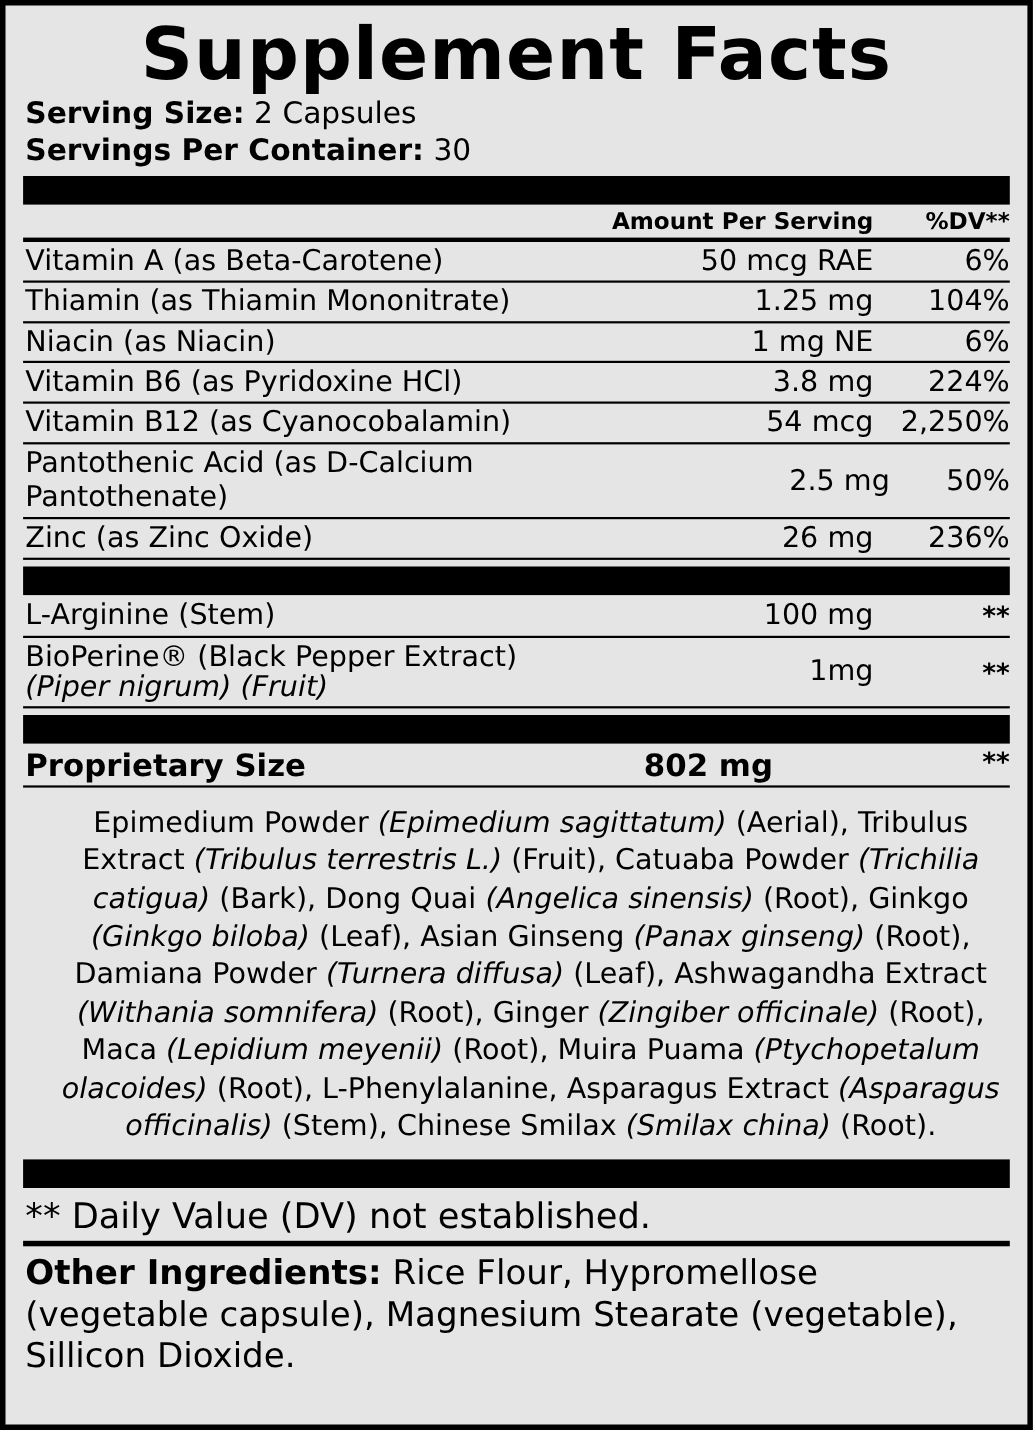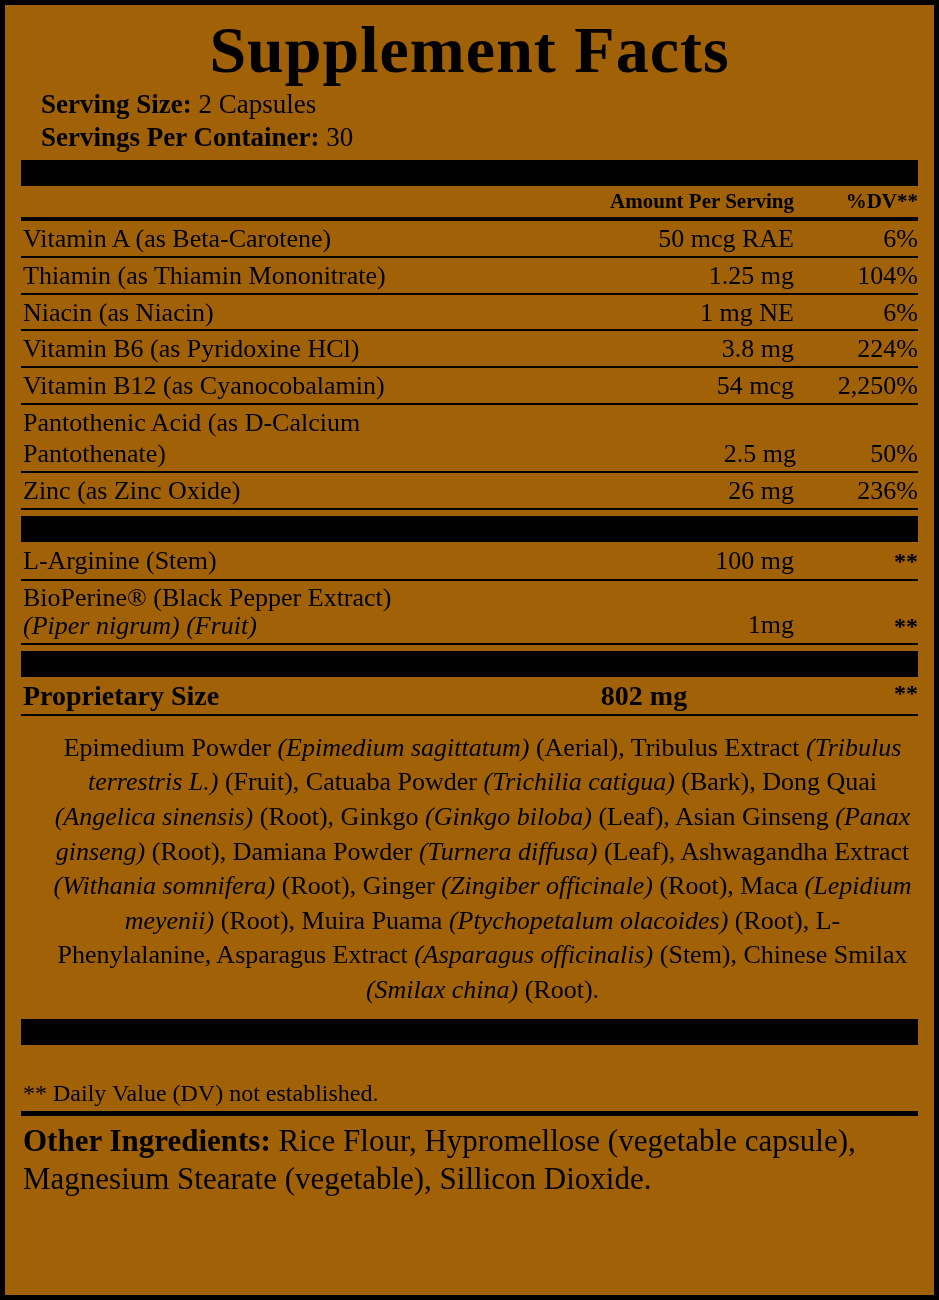--- a/index.html
+++ b/index.html
@@ -9,39 +9,38 @@
   }
   body {
     font-family: "DejaVu Sans", sans-serif;
     color: #000000;
   }
   .panel {
     width: 939px;
     height: 1300px;
     box-sizing: border-box;
     border: 5px solid #000;
-    background: #a16207;
+    background: #e5e5e5;
     padding: 8px 16px 0 16px;
     position: relative;
     overflow: hidden;
-    font-family: Liberation Serif, serif;
   }
   .title {
     font-size: 66px;
     font-weight: bold;
     text-align: center;
     letter-spacing: 1px;
     line-height: 1.05;
     margin: 2px 0 4px 0;
     white-space: nowrap;
   }
   .serving-line {
     font-size: 27px;
     line-height: 1.22;
-    margin-left: 20px;
+    margin-left: 2px;
   }
   .serving-line b {
     font-weight: bold;
   }
   .bar-thick {
     background: #000;
     height: 26px;
     margin-top: 6px;
   }
   .hdr-row {
@@ -57,21 +56,21 @@
     width: 300px;
     text-align: right;
     padding-right: 6px;
   }
   .hdr-dv {
     width: 118px;
     text-align: right;
   }
   .nut-row {
     display: flex;
-    align-items: flex-end;
+    align-items: center;
     font-size: 26px;
     border-bottom: 2px solid #000;
     padding: 2px 0 1px 0;
     line-height: 1.22;
   }
   .nut-name {
     flex: 1 1 auto;
     padding-left: 2px;
   }
   .nut-amt {
@@ -104,24 +103,23 @@
   .blend-name { flex: 1 1 auto; padding-left: 2px;}
   .blend-amt { width: 300px; text-align: center; padding-right: 6px; }
   .blend-dv { width: 118px; text-align: right; font-size: 24px; }
   .blend-body {
     font-size: 26px;
     line-height: 1.33;
     padding: 15px 2px 6px 28px;
     text-align: center;
   }
   .dv-note {
-    font-size: 24px;
+    font-size: 32px;
     padding: 6px 0 4px 2px;
     border-bottom: 5px solid #000;
-    margin-top: 29px;
   }
   .other {
     font-size: 31px;
     line-height: 1.22;
     padding: 6px 0 0 2px;
   }
   .other b { font-weight: bold; }
   .two-line-name { line-height: 1.1; }
 </style>
 </head>

